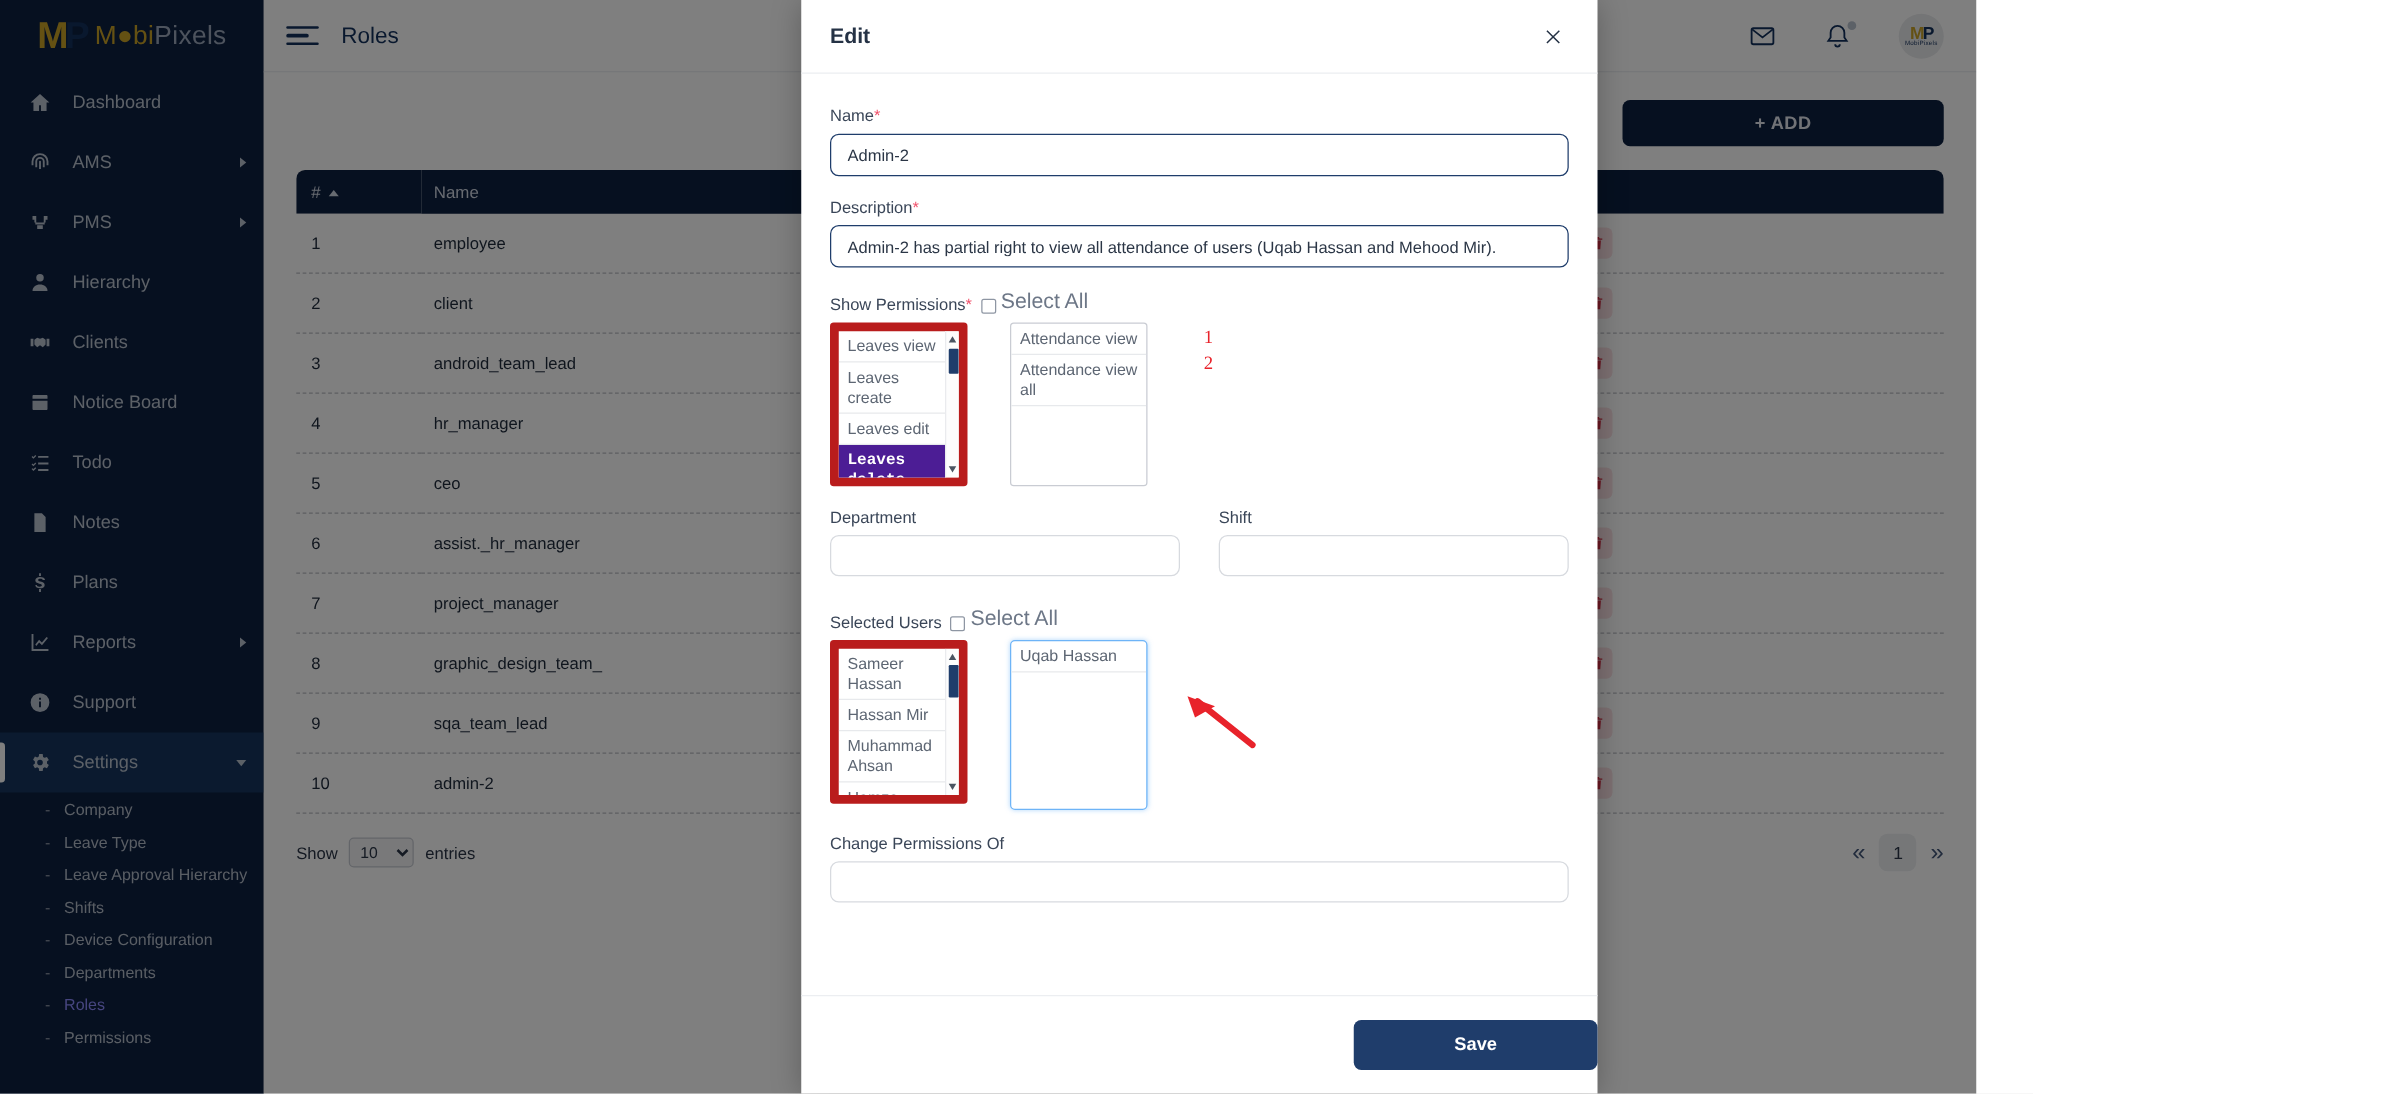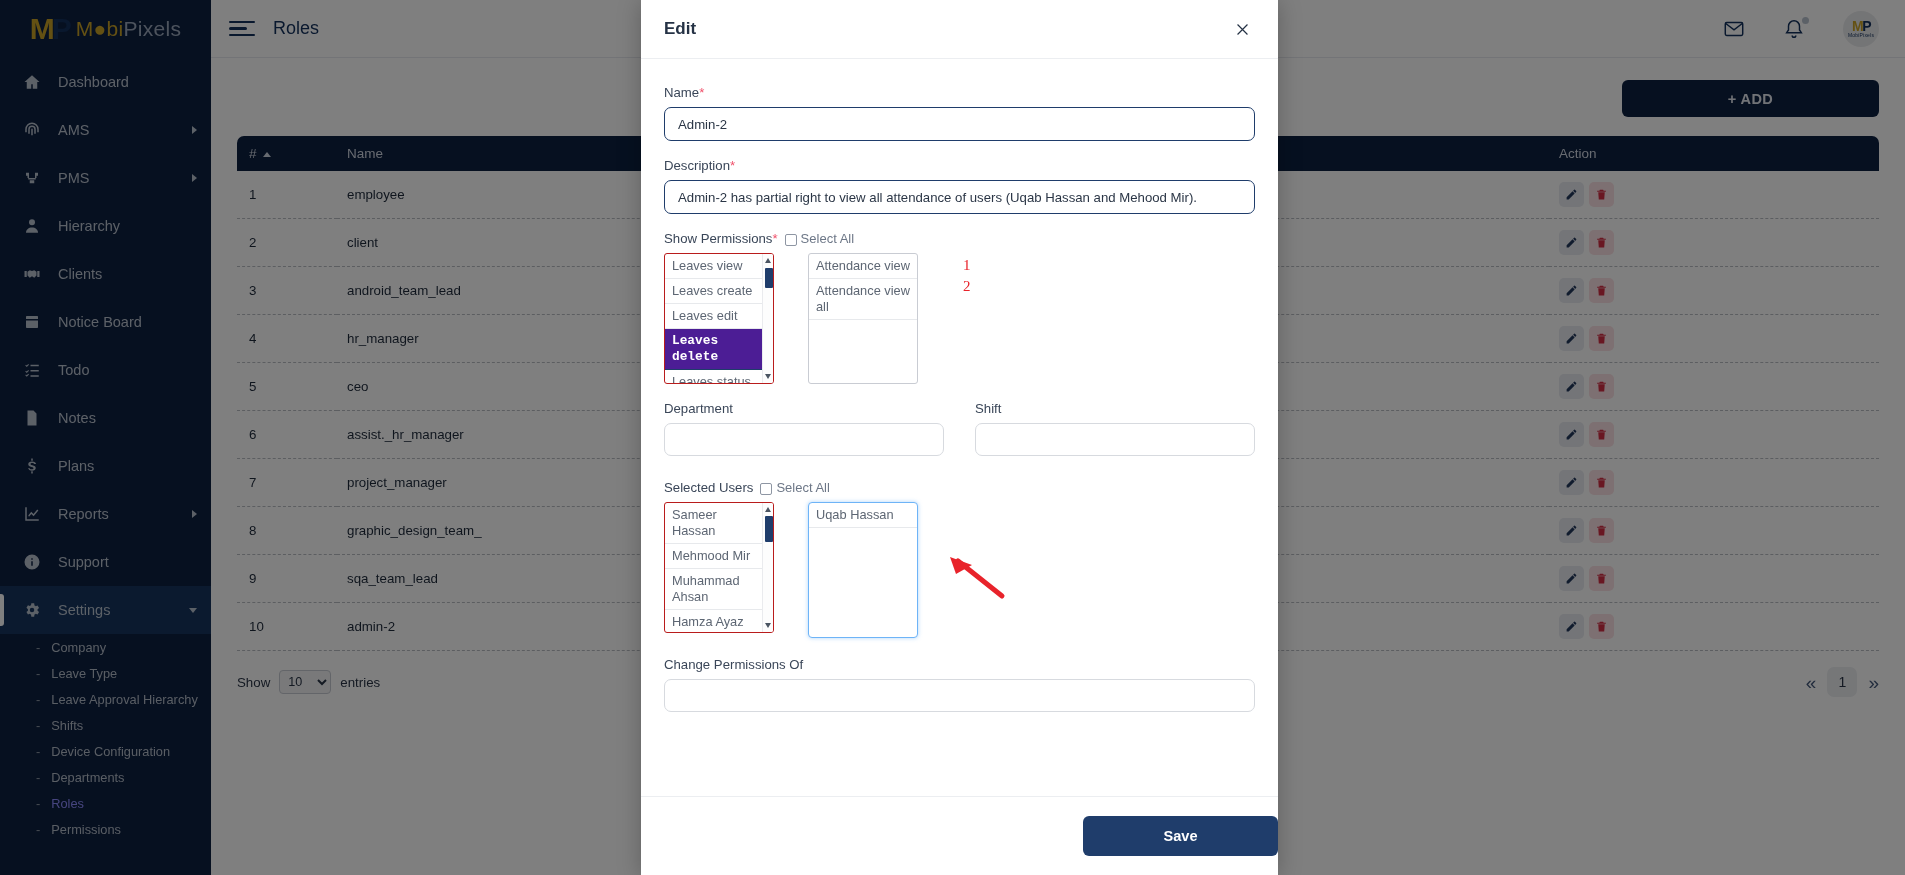--- a/index.html
+++ b/index.html
@@ -2,21 +2,21 @@
 <html><head>
 <meta charset="utf-8">
 <style>
   * { box-sizing: border-box; margin: 0; padding: 0; }
   html, body {
     width: 1905px; height: 875px;
     font-family: "Liberation Sans", sans-serif;
     overflow: hidden;
     background: #ffffff;
   }
-  #app { position: relative; width: 1905px; height: 875px; }
+  #app { position: relative; width: 1581px; height: 875px; }
 
   
   #sidebar {
     position: absolute; left: 0; top: 0;
     width: 211px; height: 875px;
     background: #0d2040;
     overflow: hidden;
   }
   #sidebar-logo {
     height: 58px; display: flex; align-items: center; justify-content: center;
@@ -183,25 +183,25 @@
     font-family: inherit; outline: none; background: #fff;
   }
   .mb18 { margin-bottom: 17px; }
 
   .inline-lbl { display: flex; align-items: flex-end; gap: 4px; margin-bottom: 7px; }
   .chk {
     width: 12px; height: 12px; border: 1.3px solid #8e96a3; border-radius: 2px;
     background: #fff; cursor: pointer; display: inline-block; flex: none;
     margin-left: 3px;
   }
-  .chk-text { font-size: 13px; color: #6d7787; }
+  .chk-text { font-size: 17px; color: #6d7787; }
 
   .dual-row { display: flex; gap: 34px; align-items: flex-start; }
   .listbox {
-    width: 110px; border: 1px solid #b91c1c; border-radius: 3px;
+    width: 110px; border: 7px solid #b91c1c; border-radius: 3px;
     background: #fff; position: relative; overflow: hidden;
   }
   .listbox.perm-left { width: 110px; height: 131px; }
   .listbox.perm-right {
     width: 110px; height: 131px; border: 1px solid #c9ccd3;
   }
   .listbox.users-left { width: 110px; height: 131px; }
   .listbox.users-right {
     width: 110px; height: 136px; border: 1.4px solid #6eb4f7;
     box-shadow: 0 0 4px rgba(110,180,247,.55); border-radius: 4px;
@@ -675,21 +675,21 @@
       <div style="margin-top:24px">
         <div class="inline-lbl">
           <span class="fld-label" style="margin:0">Selected Users</span>
           <span class="chk"></span>
           <span class="chk-text">Select All</span>
         </div>
         <div class="dual-row">
           <div class="listbox users-left">
             <div id="users-avail" style="padding-right:11px">
                 <div class="lb-item">Sameer Hassan</div>
-                <div class="lb-item">Mehmood Mir</div>
+                <div class="lb-item">Hassan Mir</div>
                 <div class="lb-item">Muhammad Ahsan</div>
                 <div class="lb-item">Hamza Ayaz</div>
               </div>
             <div class="lb-scroll">
               <span class="up"></span>
               <span class="thumb" style="top:13px;height:26px"></span>
               <span class="dn"></span>
             </div>
           </div>
           <div class="listbox users-right">

